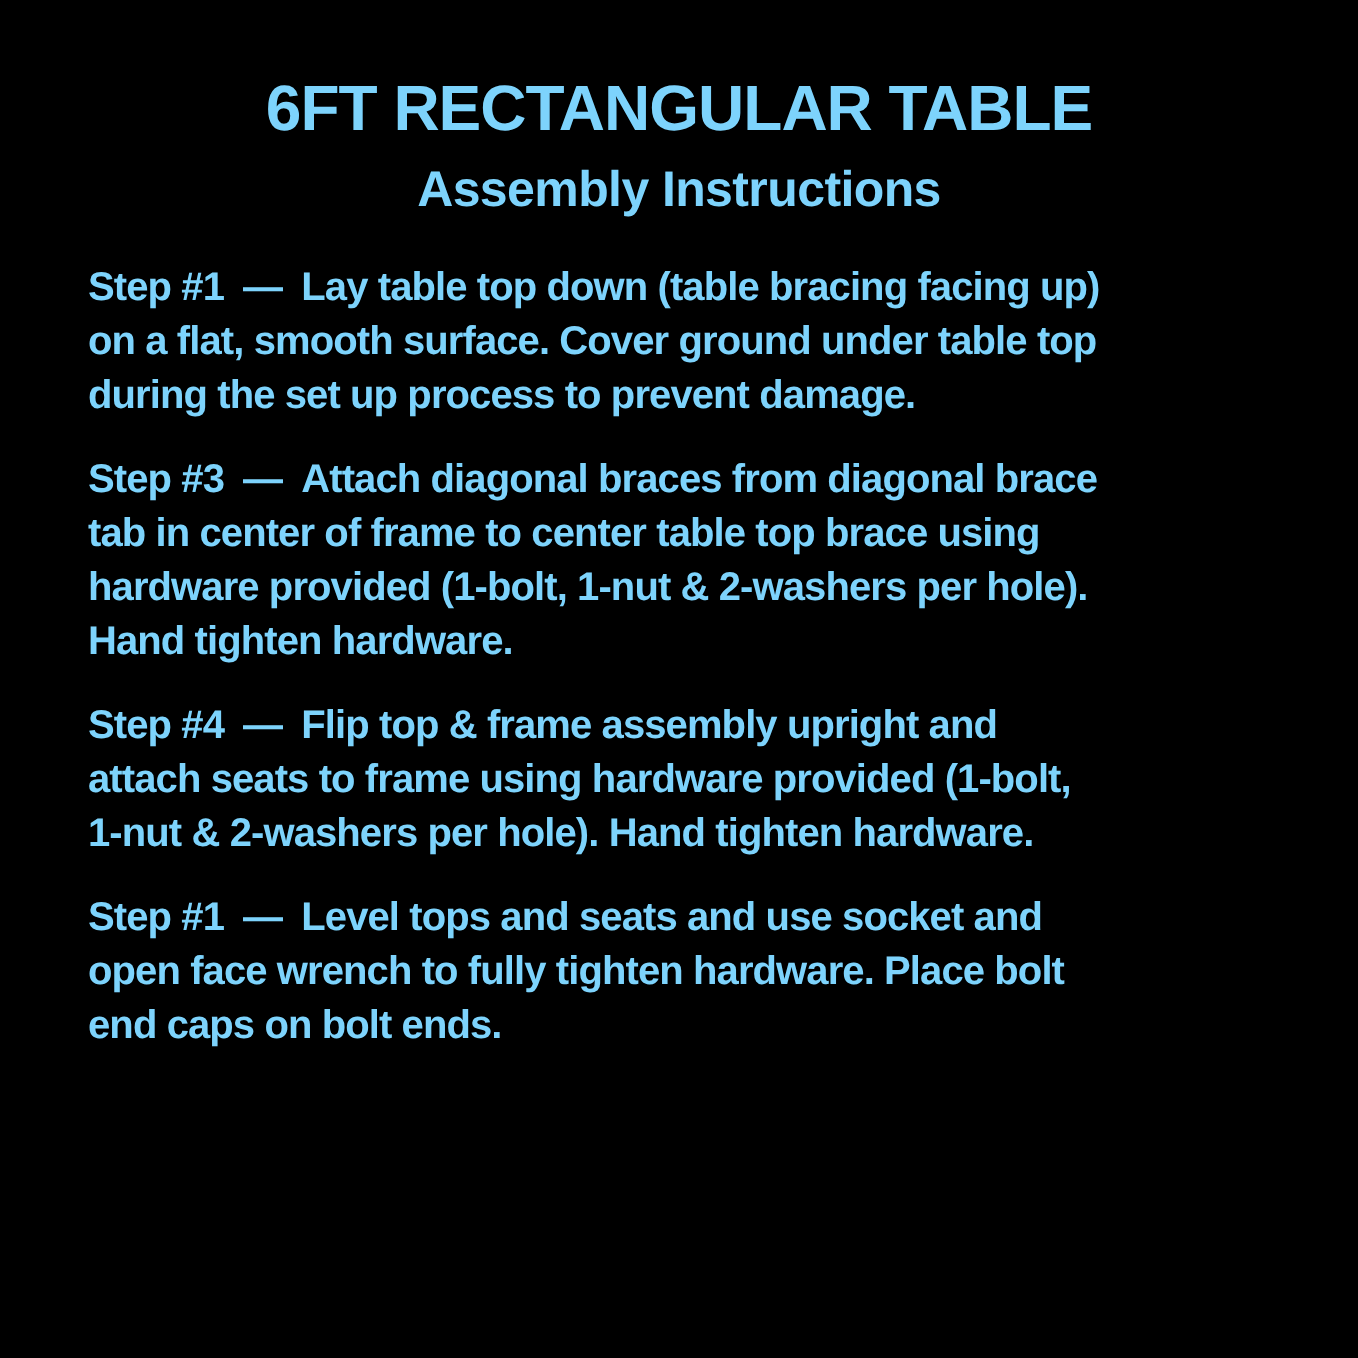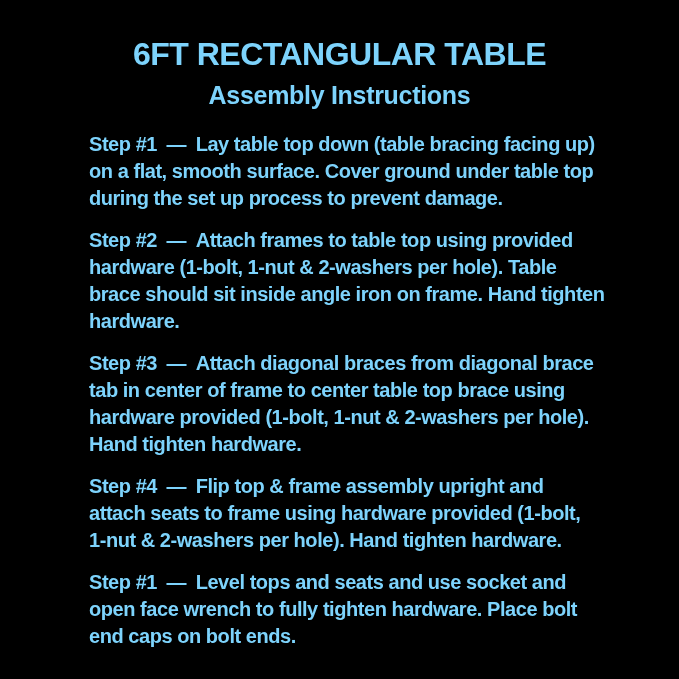--- a/index.html
+++ b/index.html
@@ -35,44 +35,39 @@
     text-align: center;
     font-size: 25px;
     line-height: 30px;
     letter-spacing: -0.3px;
     white-space: pre;
   }
   .steps {
     margin-top: 21px;
     padding-left: 44px;
     padding-right: 13px;
-    margin-left: 45px;
   }
   .step {
     margin: 0 0 15px 0;
     font-size: 20px;
     line-height: 27px;
     letter-spacing: -0.45px;
     white-space: pre;
   }
 </style>
 </head>
 <body style="background: rgb(0, 0, 0);">
 
 <div class="poster" style="color: #7dd3fc;">
   <h1 class="page-title">6FT RECTANGULAR TABLE</h1>
   <h2 class="page-subtitle">Assembly Instructions</h2>
   <div class="steps">
     <p class="step">Step #1 — Lay table top down (table bracing facing up)
 on a flat, smooth surface. Cover ground under table top
 during the set up process to prevent damage.</p>
-    <p class="step">Step #2 — Attach frames to table top using provided
-hardware (1-bolt, 1-nut &amp; 2-washers per hole). Table
-brace should sit inside angle iron on frame. Hand tighten
-hardware.</p>
     <p class="step">Step #3 — Attach diagonal braces from diagonal brace
 tab in center of frame to center table top brace using
 hardware provided (1-bolt, 1-nut &amp; 2-washers per hole).
 Hand tighten hardware.</p>
     <p class="step">Step #4 — Flip top &amp; frame assembly upright and
 attach seats to frame using hardware provided (1-bolt,
 1-nut &amp; 2-washers per hole). Hand tighten hardware.</p>
     <p class="step">Step #1 — Level tops and seats and use socket and
 open face wrench to fully tighten hardware. Place bolt
 end caps on bolt ends.</p>

